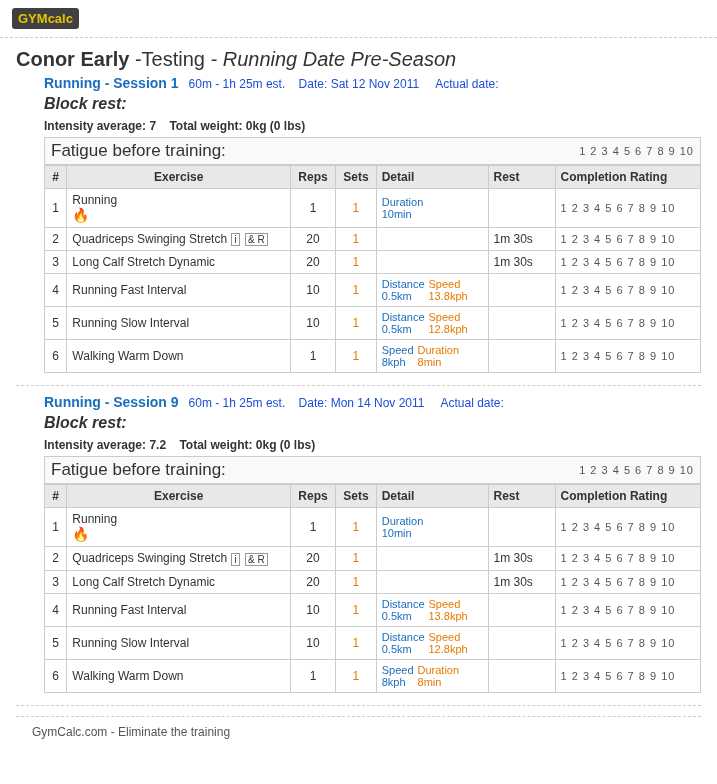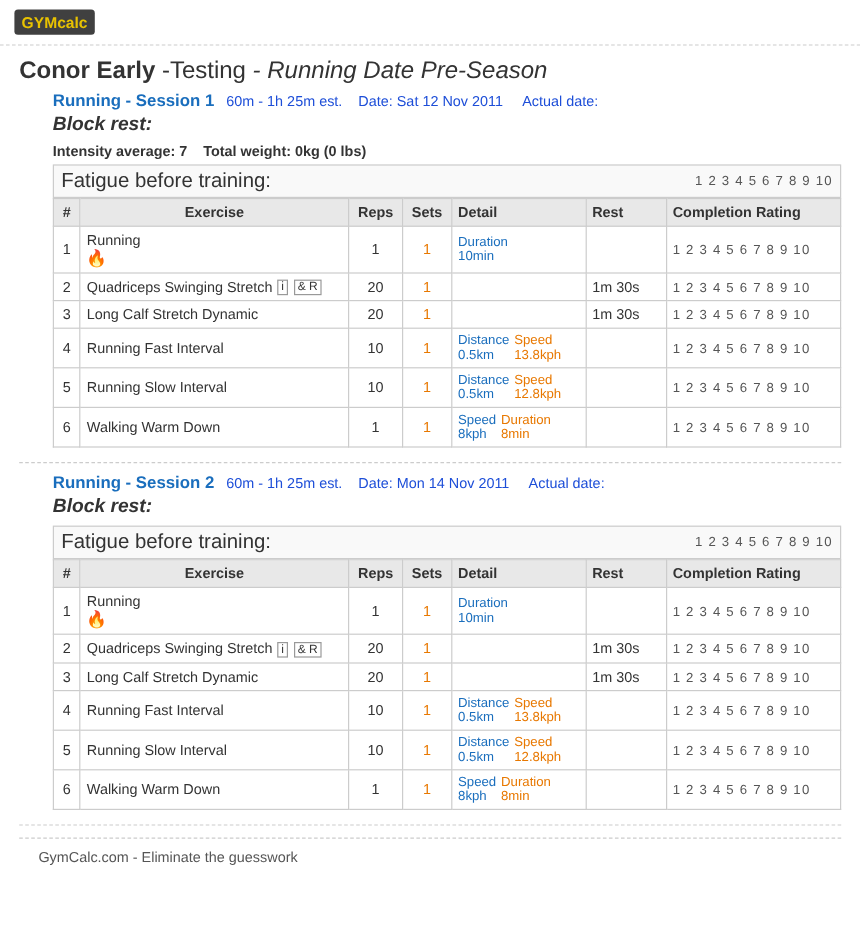--- a/index.html
+++ b/index.html
@@ -222,24 +222,27 @@
               <td><span class="detail-block detail-blue">Speed<br>8kph</span><span class="detail-block detail-orange">Duration<br>8min</span></td>
               <td></td>
               <td><span class="rating-nums-row">1 2 3 4 5 6 7 8 9 10</span></td>
             </tr>
           </tbody>
         </table>
       </div>
       <hr class="section-divider">
       <div class="session-block">
         <div class="session-line">
-          <span class="session-heading">Running - Session 2</span>
+          <span class="session-heading">Running - Session 9</span>
           <span class="session-meta">60m - 1h 25m est. &nbsp;&nbsp; Date: Mon 14 Nov 2011 &nbsp;&nbsp;&nbsp; Actual date:</span>
         </div>
         <div class="block-rest">Block rest:</div>
+        <div class="intensity-row">
+          <span class="intensity-left">Intensity average: 7.2 &nbsp;&nbsp; Total weight: 0kg (0 lbs)</span>
+        </div>
         <div class="fatigue-row">
           <span class="fatigue-label">Fatigue before training:</span>
           <span class="rating-nums">1 2 3 4 5 6 7 8 9 10</span>
         </div>
         <table>
           <thead>
             <tr>
               <th class="th-hash">#</th>
               <th class="th-exercise">Exercise</th>
               <th class="th-reps">Reps</th>
@@ -303,14 +306,14 @@
               <td><span class="detail-block detail-blue">Speed<br>8kph</span><span class="detail-block detail-orange">Duration<br>8min</span></td>
               <td></td>
               <td><span class="rating-nums-row">1 2 3 4 5 6 7 8 9 10</span></td>
             </tr>
           </tbody>
         </table>
       </div>
     </div>
 
   <hr class="section-divider">
-  <div class="footer">GymCalc.com - Eliminate the guesswork</div>
+  <div class="footer">GymCalc.com - Eliminate the training</div>
 </div>
 
 </body></html>

